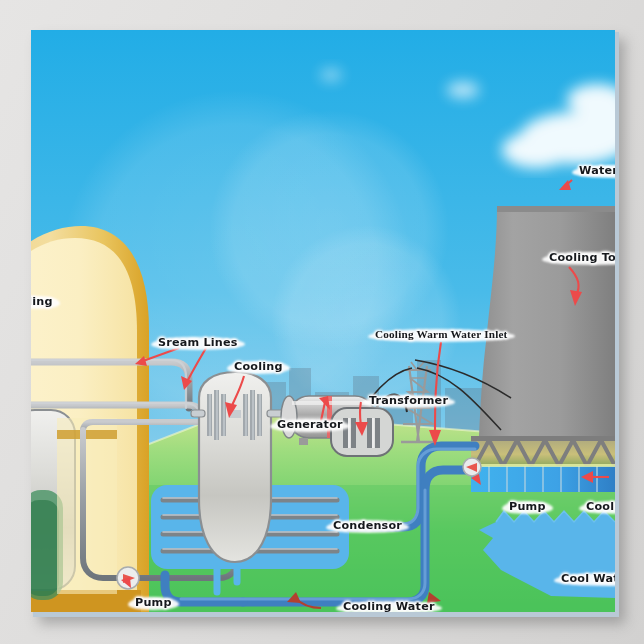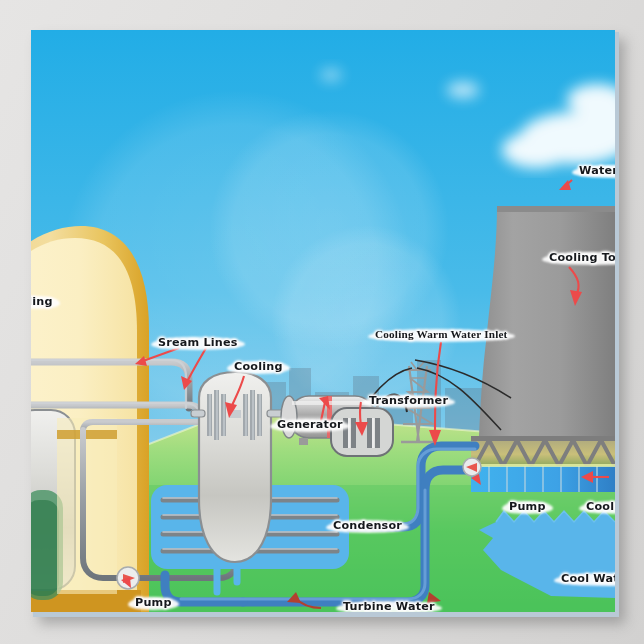--- a/index.html
+++ b/index.html
@@ -447,21 +447,21 @@
 
     </svg>
 
     <div class="label lbl-building"><span>ding</span></div>
     <div class="label lbl-steam"><span>Sream Lines</span></div>
     <div class="label lbl-turbine"><span>Cooling</span></div>
     <div class="label lbl-generator"><span>Generator</span></div>
     <div class="label lbl-transformer"><span>Transformer</span></div>
     <div class="label lbl-condensor"><span>Condensor</span></div>
     <div class="label lbl-pump-left"><span>Pump</span></div>
-    <div class="label lbl-coolingwater"><span>Turbine Water</span></div>
+    <div class="label lbl-coolingwater"><span>Cooling Water</span></div>
     <div class="label lbl-warminlet"><span>Cooling Warm Water Inlet</span></div>
     <div class="label lbl-coolingtower"><span>Cooling Tower</span></div>
     <div class="label lbl-vapor"><span>Water Vapo</span></div>
     <div class="label lbl-pump-right"><span>Pump</span></div>
     <div class="label lbl-coolwater"><span>Cool Water</span></div>
     <div class="label lbl-coolsource"><span>Cool Water Sou</span></div>
 
   </div>
 </div>
 

